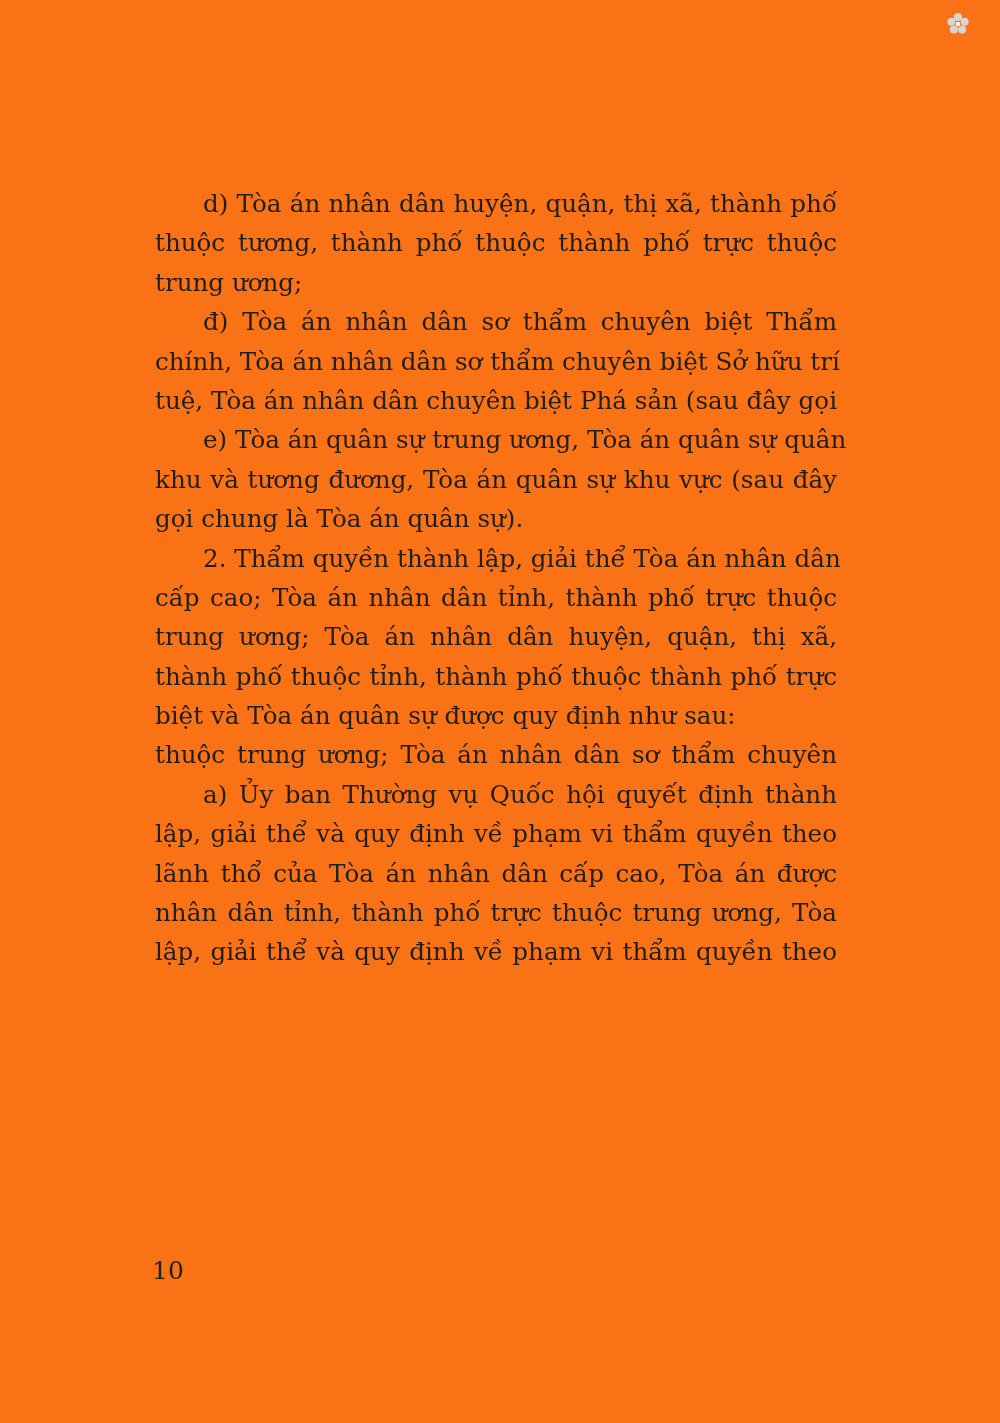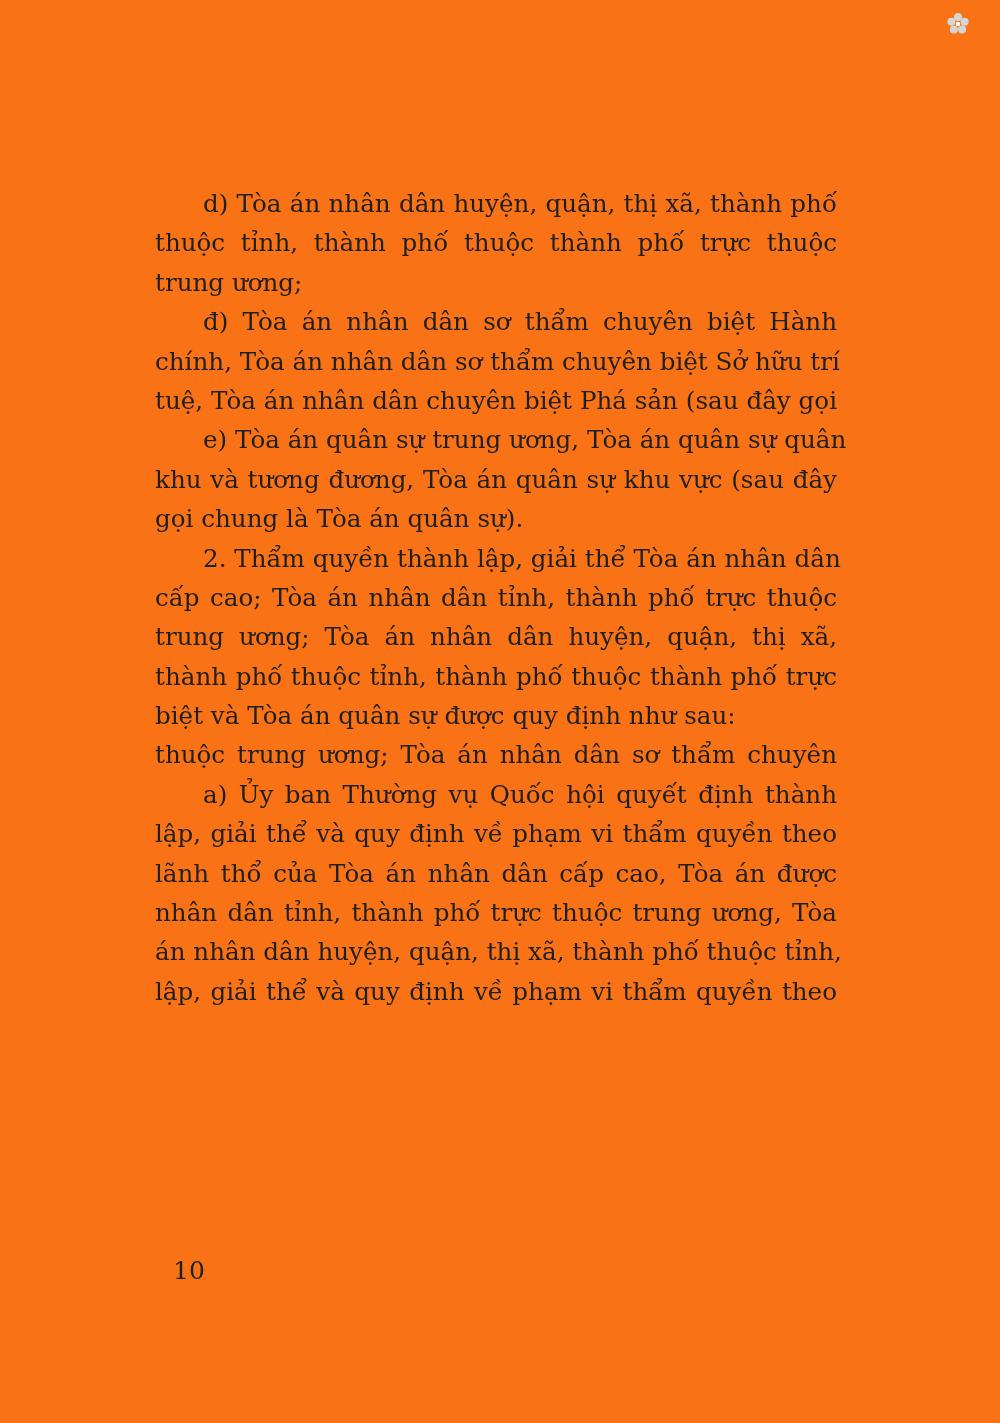--- a/index.html
+++ b/index.html
@@ -8,21 +8,21 @@
   .corner-mark { position: absolute; left: 946px; top: 12px; width: 24px; height: 24px; }
   .text-block {
     position: absolute; left: 155px; top: 184px; width: 682px;
     font-family: "DejaVu Serif", "Liberation Serif", serif;
     font-size: 24.6px; line-height: 39.4px; color: #1f1f1f;
   }
   .line { display: block; white-space: nowrap; text-align: justify; text-align-last: justify; height: 39.4px; }
   .line.last { text-align-last: left; }
   .line.indent { padding-left: 48px; }
   .page-number {
-    position: absolute; left: 173px; top: 1256px;
+    position: absolute; left: 152px; top: 1256px;
     font-family: "DejaVu Serif", "Liberation Serif", serif;
     font-size: 25px; color: #1f1f1f;
   }
 </style>
 </head>
 <body>
 
 <div class="page">
   <div class="corner-mark">
     <svg width="24" height="24" viewBox="0 0 24 24">
@@ -32,36 +32,35 @@
         <circle cx="16.1" cy="17.6" r="4"></circle>
         <circle cx="7.9" cy="17.6" r="4"></circle>
         <circle cx="5.4" cy="9.8" r="4"></circle>
       </g>
       <circle cx="12" cy="12" r="2.2" fill="#ffffff"></circle>
     </svg>
   </div>
 
   <div class="text-block" id="text-block">
       <span class="line indent">d) Tòa án nhân dân huyện, quận, thị xã, thành phố</span>
-      <span class="line">thuộc tỉnh, thành phố thuộc thành phố trực thuộc</span>
+      <span class="line">thuộc tương, thành phố thuộc thành phố trực thuộc</span>
       <span class="line last">trung ương;</span>
-      <span class="line indent">đ) Tòa án nhân dân sơ thẩm chuyên biệt Hành</span>
+      <span class="line indent">đ) Tòa án nhân dân sơ thẩm chuyên biệt Thẩm</span>
       <span class="line">chính, Tòa án nhân dân sơ thẩm chuyên biệt Sở hữu trí</span>
       <span class="line">tuệ, Tòa án nhân dân chuyên biệt Phá sản (sau đây gọi</span>
       <span class="line indent">e) Tòa án quân sự trung ương, Tòa án quân sự quân</span>
       <span class="line">khu và tương đương, Tòa án quân sự khu vực (sau đây</span>
       <span class="line last">gọi chung là Tòa án quân sự).</span>
       <span class="line indent">2. Thẩm quyền thành lập, giải thể Tòa án nhân dân</span>
       <span class="line">cấp cao; Tòa án nhân dân tỉnh, thành phố trực thuộc</span>
       <span class="line">trung ương; Tòa án nhân dân huyện, quận, thị xã,</span>
       <span class="line">thành phố thuộc tỉnh, thành phố thuộc thành phố trực</span>
       <span class="line last">biệt và Tòa án quân sự được quy định như sau:</span>
       <span class="line">thuộc trung ương; Tòa án nhân dân sơ thẩm chuyên</span>
       <span class="line indent">a) Ủy ban Thường vụ Quốc hội quyết định thành</span>
       <span class="line">lập, giải thể và quy định về phạm vi thẩm quyền theo</span>
       <span class="line">lãnh thổ của Tòa án nhân dân cấp cao, Tòa án được</span>
       <span class="line">nhân dân tỉnh, thành phố trực thuộc trung ương, Tòa</span>
-      <span class="line">án nhân dân huyện, quận, thị xã, thành phố thuộc tỉnh,</span>
       <span class="line">lập, giải thể và quy định về phạm vi thẩm quyền theo</span>
     </div>
 
   <div class="page-number">10</div>
 </div>
 
 </body></html>

